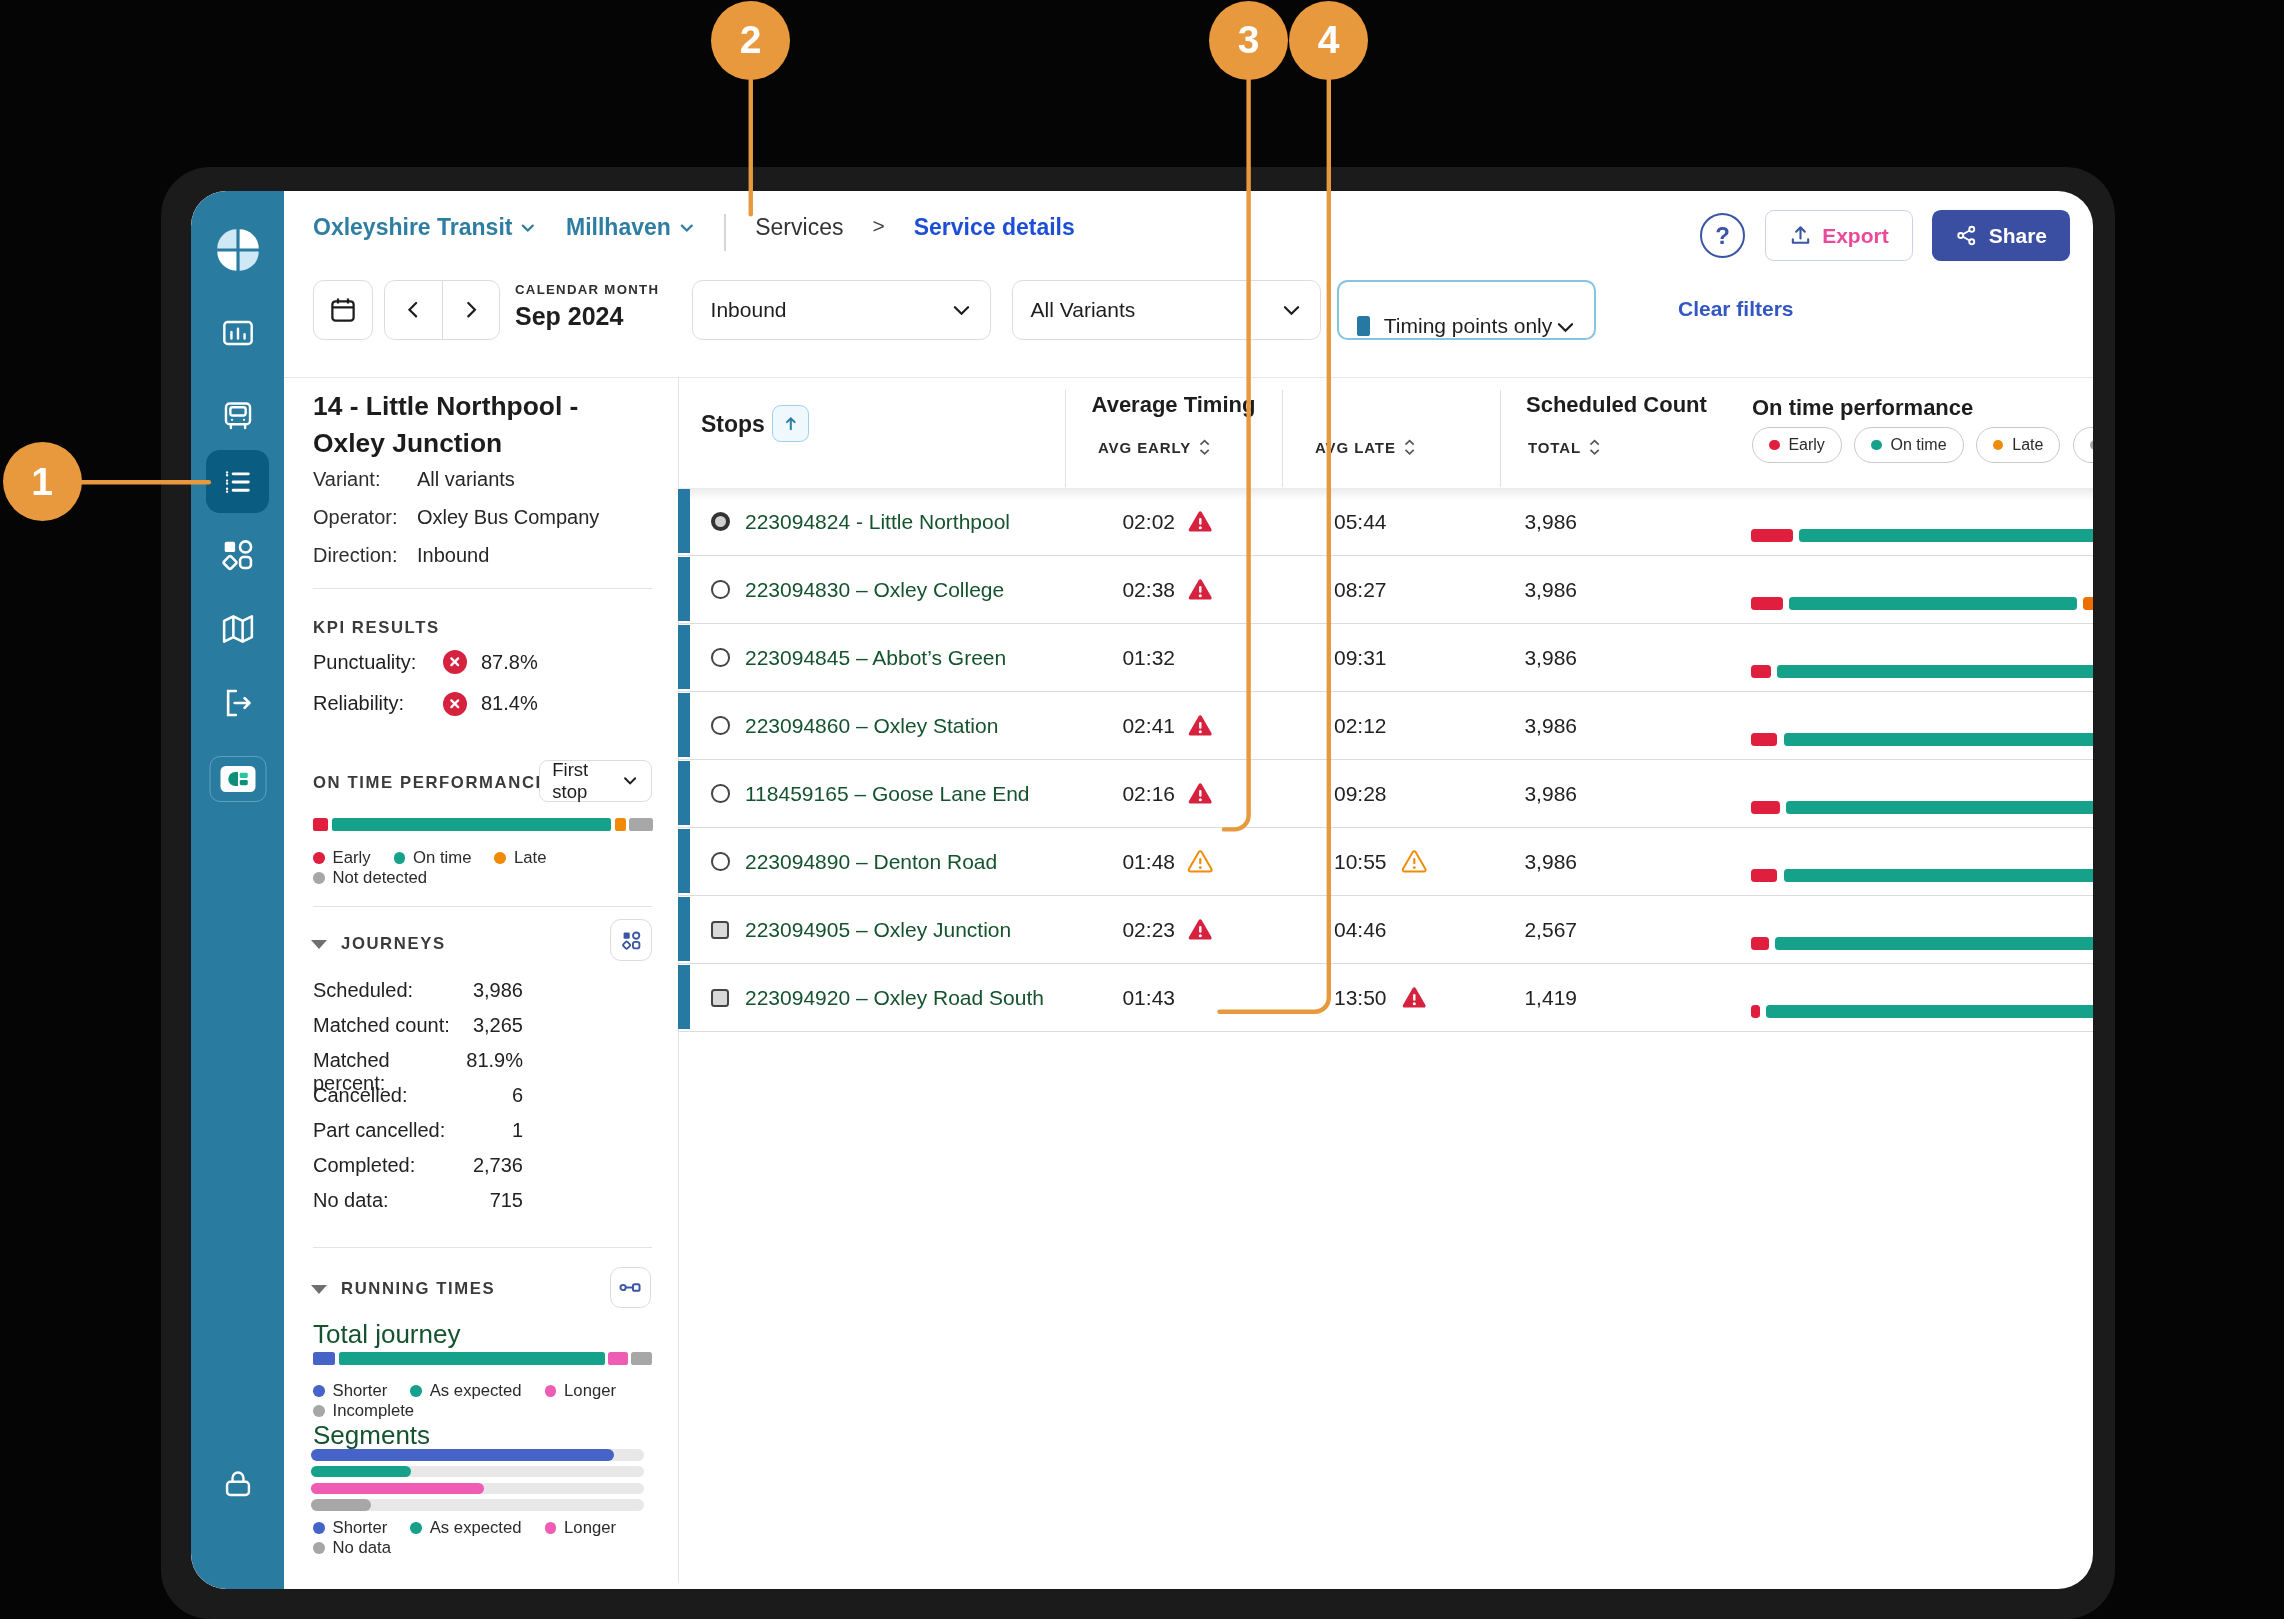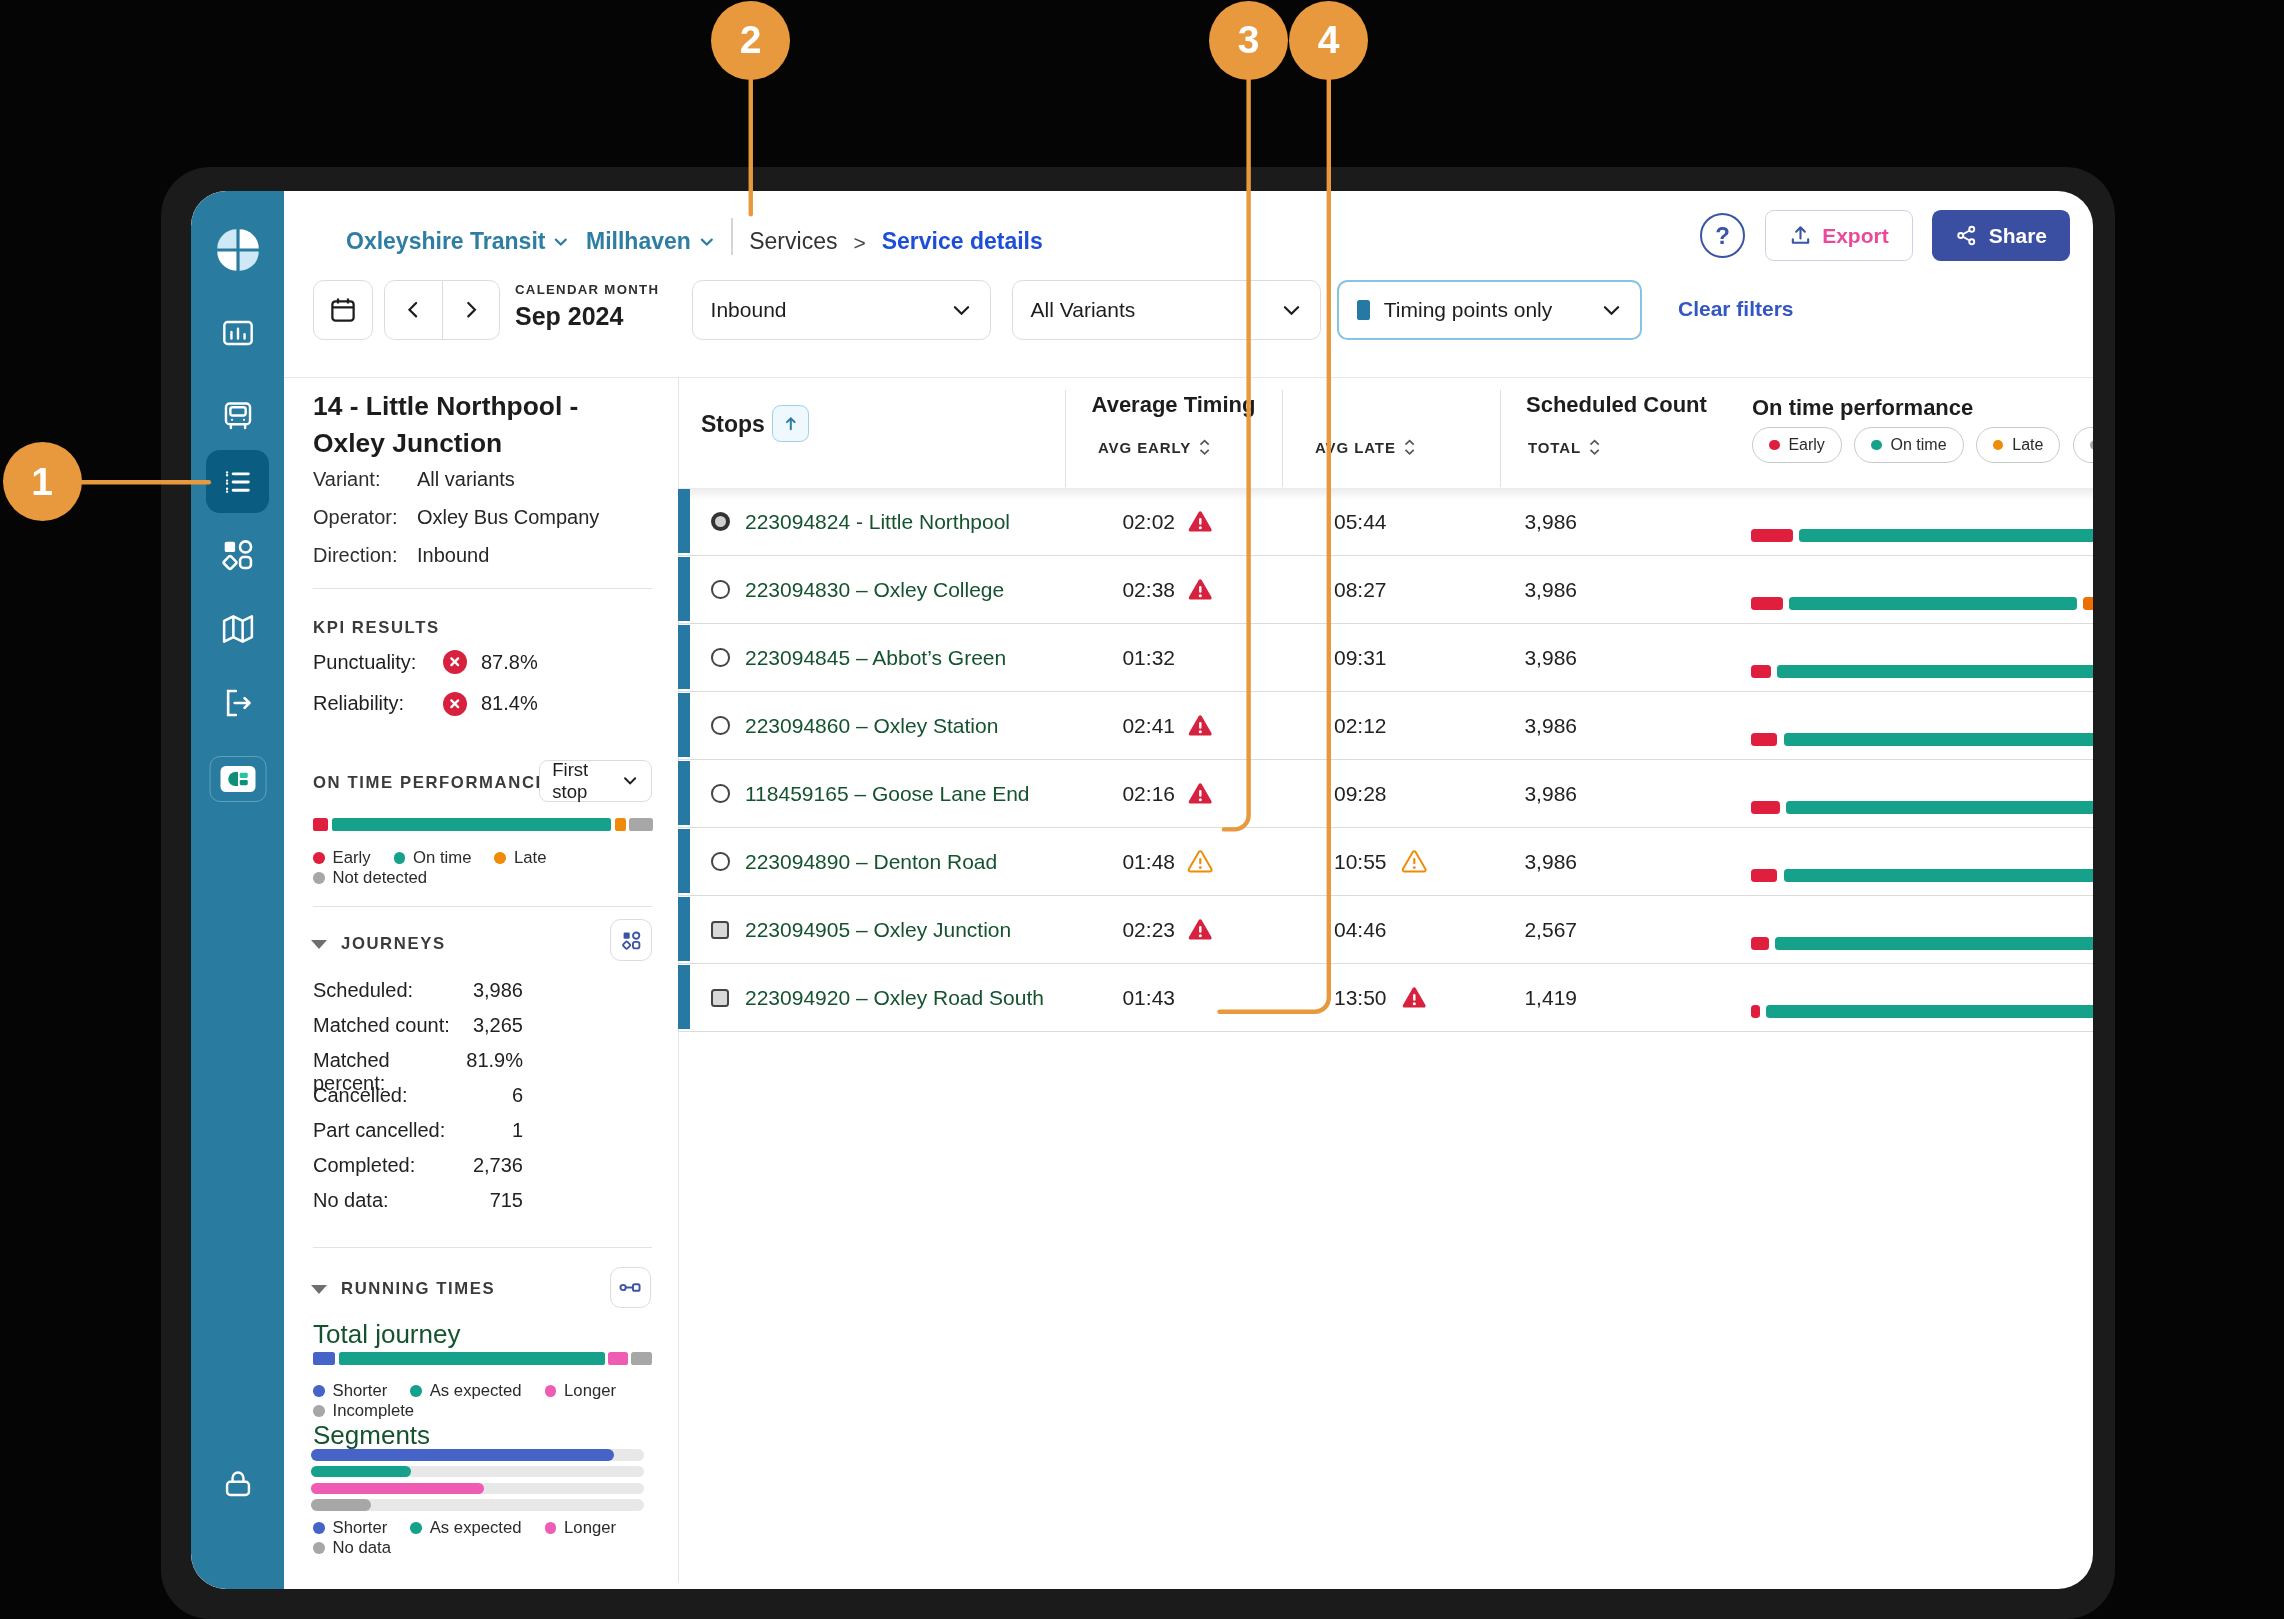--- a/index.html
+++ b/index.html
@@ -7,21 +7,21 @@
     font-family:"Liberation Sans","DejaVu Sans",sans-serif;color:#1e1e1e;}
   .abs{position:absolute;}
   #frame{position:absolute;left:161px;top:167px;width:1954px;height:1452px;background:#1b1b1b;border-radius:49px;}
   #card{position:absolute;left:191px;top:191px;width:1902px;height:1398px;background:#fff;border-radius:35px;overflow:hidden;}
   
   #sidebar{position:absolute;left:0;top:0;width:93px;height:1398px;background:#2a7ba0;border-radius:35px 0 0 35px;}
   .sic{position:absolute;left:47px;transform:translate(-50%,-50%);display:flex;align-items:center;justify-content:center;}
   .sic svg{display:block;}
   #active-item{position:absolute;left:15px;top:259px;width:63px;height:63px;background:#0a5c80;border-radius:14px;}
   
-  #crumb{position:absolute;left:122px;top:23px;height:41px;display:flex;align-items:flex-end;gap:16px;font-size:23px;margin-left:33px;}
+  #crumb{position:absolute;left:122px;top:23px;height:41px;display:flex;align-items:flex-start;gap:29px;font-size:23px;}
   .teal{color:#2e7ea3;font-weight:700;display:flex;align-items:center;gap:7px;}
   .crumb-div{width:1.8px;height:37px;background:#d5d5d5;}
   .crumb-sep{color:#444;font-size:21px;}
   
   #topright{position:absolute;right:23px;top:19.4px;display:flex;align-items:center;gap:19.4px;}
   #help-btn{width:41px;height:41px;border-radius:50%;border:2.6px solid #3b55a5;color:#3b55a5;
     display:flex;align-items:center;justify-content:center;font-size:24px;font-weight:700;}
   .btn{height:51px;border-radius:8.8px;display:flex;align-items:center;gap:10.6px;font-size:21px;font-weight:700;padding:0 23px;box-sizing:border-box;}
   #export-btn{border:1.8px solid #c9d2e6;color:#ec4899;background:#fff;}
   #share-btn{background:#3b4fa2;color:#fff;}
@@ -234,21 +234,21 @@
       <svg width="21" height="21" viewBox="0 0 16 16" fill="none">
           <path d="M3 5.5l5 5 5-5" stroke="#1d1d1d" stroke-width="1.7" stroke-linecap="round"></path>
         </svg>
     </div>
     <div class="fbtn sel" style="left:821px;width:309px;">
       <span>All Variants</span>
       <svg width="21" height="21" viewBox="0 0 16 16" fill="none">
           <path d="M3 5.5l5 5 5-5" stroke="#1d1d1d" stroke-width="1.7" stroke-linecap="round"></path>
         </svg>
     </div>
-    <div class="fbtn sel" style="left:1146px;width:305px;border-color:#86c5e2;border-width:2.6px;">
+    <div class="fbtn sel" style="left:1146px;width:259px;border-color:#86c5e2;border-width:2.6px;align-items:flex-end;">
       <span style="display:flex;align-items:center;gap:14px;">
         <span style="width:13.2px;height:19.4px;background:#2579a3;border-radius:2.6px;display:inline-block;"></span>
         <span>Timing points only</span>
       </span>
       <svg width="21" height="21" viewBox="0 0 16 16" fill="none">
           <path d="M3 5.5l5 5 5-5" stroke="#1d1d1d" stroke-width="1.7" stroke-linecap="round"></path>
         </svg>
     </div>
     <div class="abs" style="left:1487px;top:106px;font-size:21px;font-weight:700;color:#3356c2;">Clear filters</div>
     <div id="filters-divider"></div>

